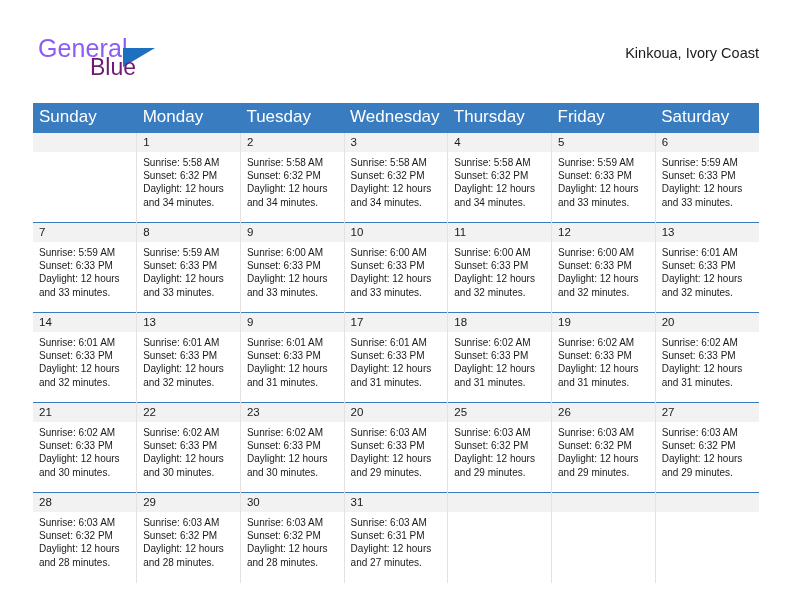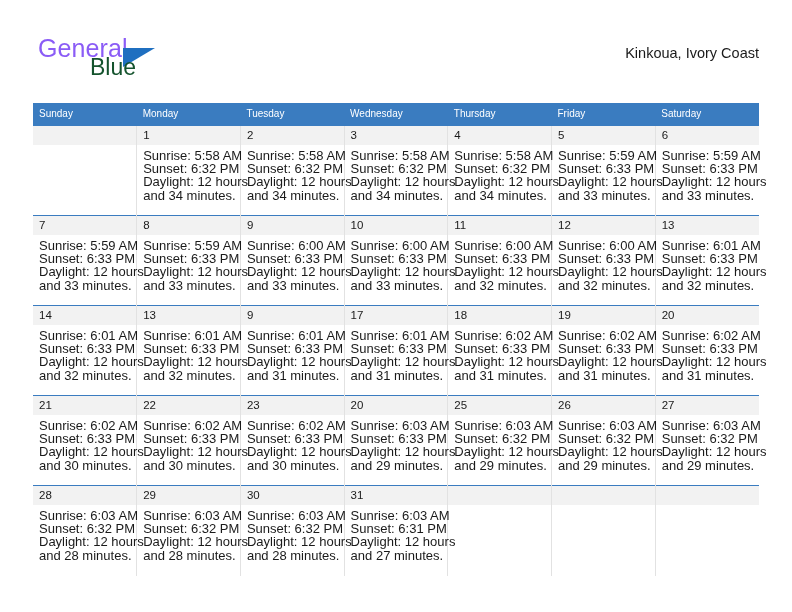--- a/index.html
+++ b/index.html
@@ -54,21 +54,21 @@
     width: 0;
     height: 0;
     border-left: 32px solid #1f6fc0;
     border-bottom: 19px solid transparent;
   }
   .logo-blue {
     position: absolute;
     left: 57px;
     top: 20px;
     font-size: 23px;
-    color: #14532d;
+    color: #701a75;
     font-family: "Liberation Sans", sans-serif;
   }
 
   .titlebox {
     position: absolute;
     right: 0;
     top: 0;
     text-align: right;
   }
   .cal-title {
@@ -92,21 +92,21 @@
     left: 33px;
     top: 103px;
     width: 726px;
     border-collapse: collapse;
     table-layout: fixed;
   }
 
   .dow-row th {
     background: #3a7cc0;
     color: #ffffff;
-    font-size: 10px;
+    font-size: 17px;
     font-weight: normal;
     text-align: left;
     padding: 4px 0 5px 6px;
     height: 13px;
     border: none;
   }
 
   .week-row {
     height: 90px;
   }
@@ -130,21 +130,21 @@
     line-height: 12px;
     min-height: 12px;
   }
   .cell-empty .daynum {
     background: #f2f2f2;
     color: transparent;
   }
 
   .detail {
     padding: 4px 6px 0 6px;
-    font-size: 13px;
+    font-size: 10px;
     line-height: 13.2px;
     color: #1a1a1a;
   }
   .detail div {
     white-space: nowrap;
   }
 </style>
 </head>
 <body>
 

